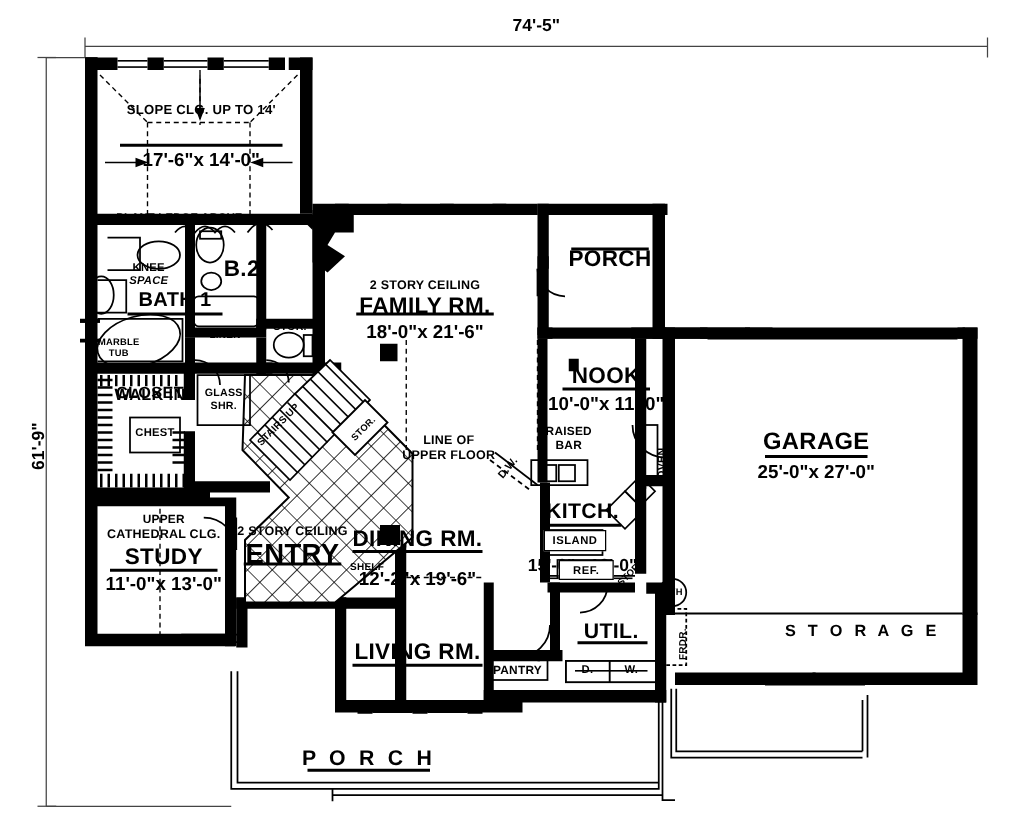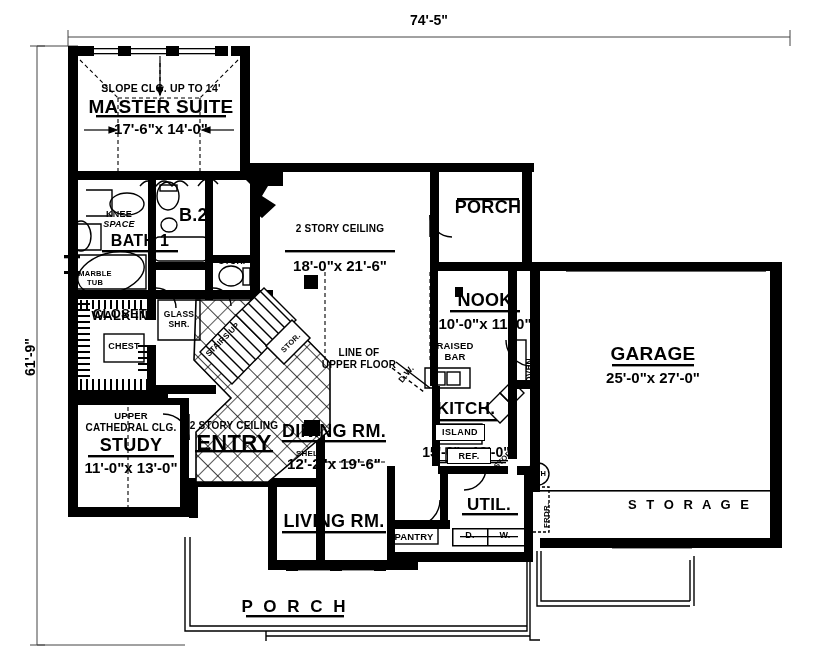--- a/index.html
+++ b/index.html
@@ -393,40 +393,40 @@
       <rect x="102" y="250" width="76" height="2.4"></rect>
       <rect x="246" y="615" width="98" height="2.4"></rect>
       <rect x="195" y="450" width="78" height="2.4"></rect>
     </g>
   </svg>
 
   <div class="lbl dimtext ctr" style="left:429px;top:12px;">74'-5"</div>
   <div class="lbl dimtext rot90" style="left:22px;top:376px;">61'-9"</div>
 
   <div class="lbl note ctr" style="left:161px;top:82px;">SLOPE CLG. UP TO 14'</div>
-  <div class="lbl room-name ctr" style="left:161px;top:96px;font-size:19px;">MASTER SUITE</div>
   <div class="lbl room-dim ctr" style="left:161px;top:120px;font-size:15px;">17'-6"x 14'-0"</div>
   <div class="lbl note" style="left:93px;top:169px;font-size:9px;">PLANT LEDGE ABOVE</div>
 
   <div class="lbl note ctr" style="left:119px;top:209px;font-size:9px;">KNEE</div>
   <div class="lbl note ctr" style="left:119px;top:219px;font-size:9px;font-style:italic;">SPACE</div>
   <div class="lbl room-name ctr" style="left:140px;top:232px;font-size:16px;">BATH 1</div>
   <div class="lbl room-name" style="left:179px;top:205px;font-size:18px;">B.2</div>
   <div class="lbl note ctr" style="left:95px;top:269px;font-size:7.5px;">MARBLE</div>
   <div class="lbl note ctr" style="left:95px;top:278px;font-size:7.5px;">TUB</div>
   <div class="lbl note ctr" style="left:180px;top:263px;font-size:8px;">LINEN</div>
   <div class="lbl note ctr" style="left:232px;top:256px;font-size:8.5px;">STOR.</div>
 
   <div class="lbl room-name small ctr" style="left:120px;top:308px;font-size:13px;text-align:right;">WALK  IN</div>
   <div class="lbl room-name small ctr" style="left:120px;top:306px;font-size:13px;">CLOSET</div>
   <div class="lbl note ctr" style="left:124px;top:341px;font-size:9px;">CHEST</div>
   <div class="lbl note ctr" style="left:179px;top:309px;font-size:8.5px;">GLASS</div>
   <div class="lbl note ctr" style="left:179px;top:319px;font-size:8.5px;">SHR.</div>
 
   <div class="lbl note ctr" style="left:340px;top:223px;font-size:10px;">2 STORY CEILING</div>
+  <div class="lbl room-name ctr" style="left:340px;top:234px;font-size:18px;">FAMILY RM.</div>
   <div class="lbl room-dim ctr" style="left:340px;top:257px;font-size:15px;">18'-0"x 21'-6"</div>
 
   <div class="lbl room-name ctr" style="left:488px;top:197px;font-size:18px;">PORCH</div>
 
   <div class="lbl room-name ctr" style="left:485px;top:290px;font-size:18px;">NOOK</div>
   <div class="lbl room-dim ctr" style="left:485px;top:315px;font-size:15px;">10'-0"x 11'-0"</div>
 
   <div class="lbl room-name ctr" style="left:653px;top:343px;font-size:19px;">GARAGE</div>
   <div class="lbl room-dim ctr" style="left:653px;top:369px;font-size:15px;">25'-0"x 27'-0"</div>
 
@@ -450,21 +450,21 @@
 
   <div class="lbl note" style="left:531px;top:469px;font-size:7.5px;">W/H</div>
   <div class="lbl note" style="left:492px;top:464px;font-size:7.5px;transform:rotate(-45deg);transform-origin:left top;">STOR.</div>
   <div class="lbl note" style="left:542px;top:528px;font-size:8px;transform:rotate(-90deg);transform-origin:left top;">FRDR.</div>
   <div class="lbl room-name ctr" style="left:489px;top:495px;font-size:17px;">UTIL.</div>
   <div class="lbl note ctr" style="left:470px;top:530px;font-size:9px;">D.</div>
   <div class="lbl note ctr" style="left:505px;top:530px;font-size:9px;">W.</div>
   <div class="lbl note ctr" style="left:414px;top:531px;font-size:9.5px;">PANTRY</div>
 
   <div class="lbl room-name ctr" style="left:334px;top:421px;font-size:18px;">DINING RM.</div>
-  <div class="lbl note" style="left:280px;top:449px;font-size:8px;padding-left:16px;">SHELF</div>
+  <div class="lbl note" style="left:280px;top:449px;font-size:8px;">SHELF</div>
   <div class="lbl room-dim ctr" style="left:334px;top:455px;font-size:15px;">12'-2"x 19'-6"</div>
   <div class="lbl room-name ctr" style="left:334px;top:511px;font-size:18px;">LIVING RM.</div>
 
   <div class="lbl note ctr" style="left:131px;top:410px;font-size:9.5px;">UPPER</div>
   <div class="lbl note ctr" style="left:131px;top:422px;font-size:10px;">CATHEDRAL CLG.</div>
   <div class="lbl room-name ctr" style="left:131px;top:435px;font-size:18px;">STUDY</div>
   <div class="lbl room-dim ctr" style="left:131px;top:459px;font-size:15px;">11'-0"x 13'-0"</div>
 
   <div class="lbl note ctr" style="left:234px;top:420px;font-size:10px;">2 STORY CEILING</div>
   <div class="lbl room-name ctr" style="left:234px;top:430px;font-size:22px;">ENTRY</div>

